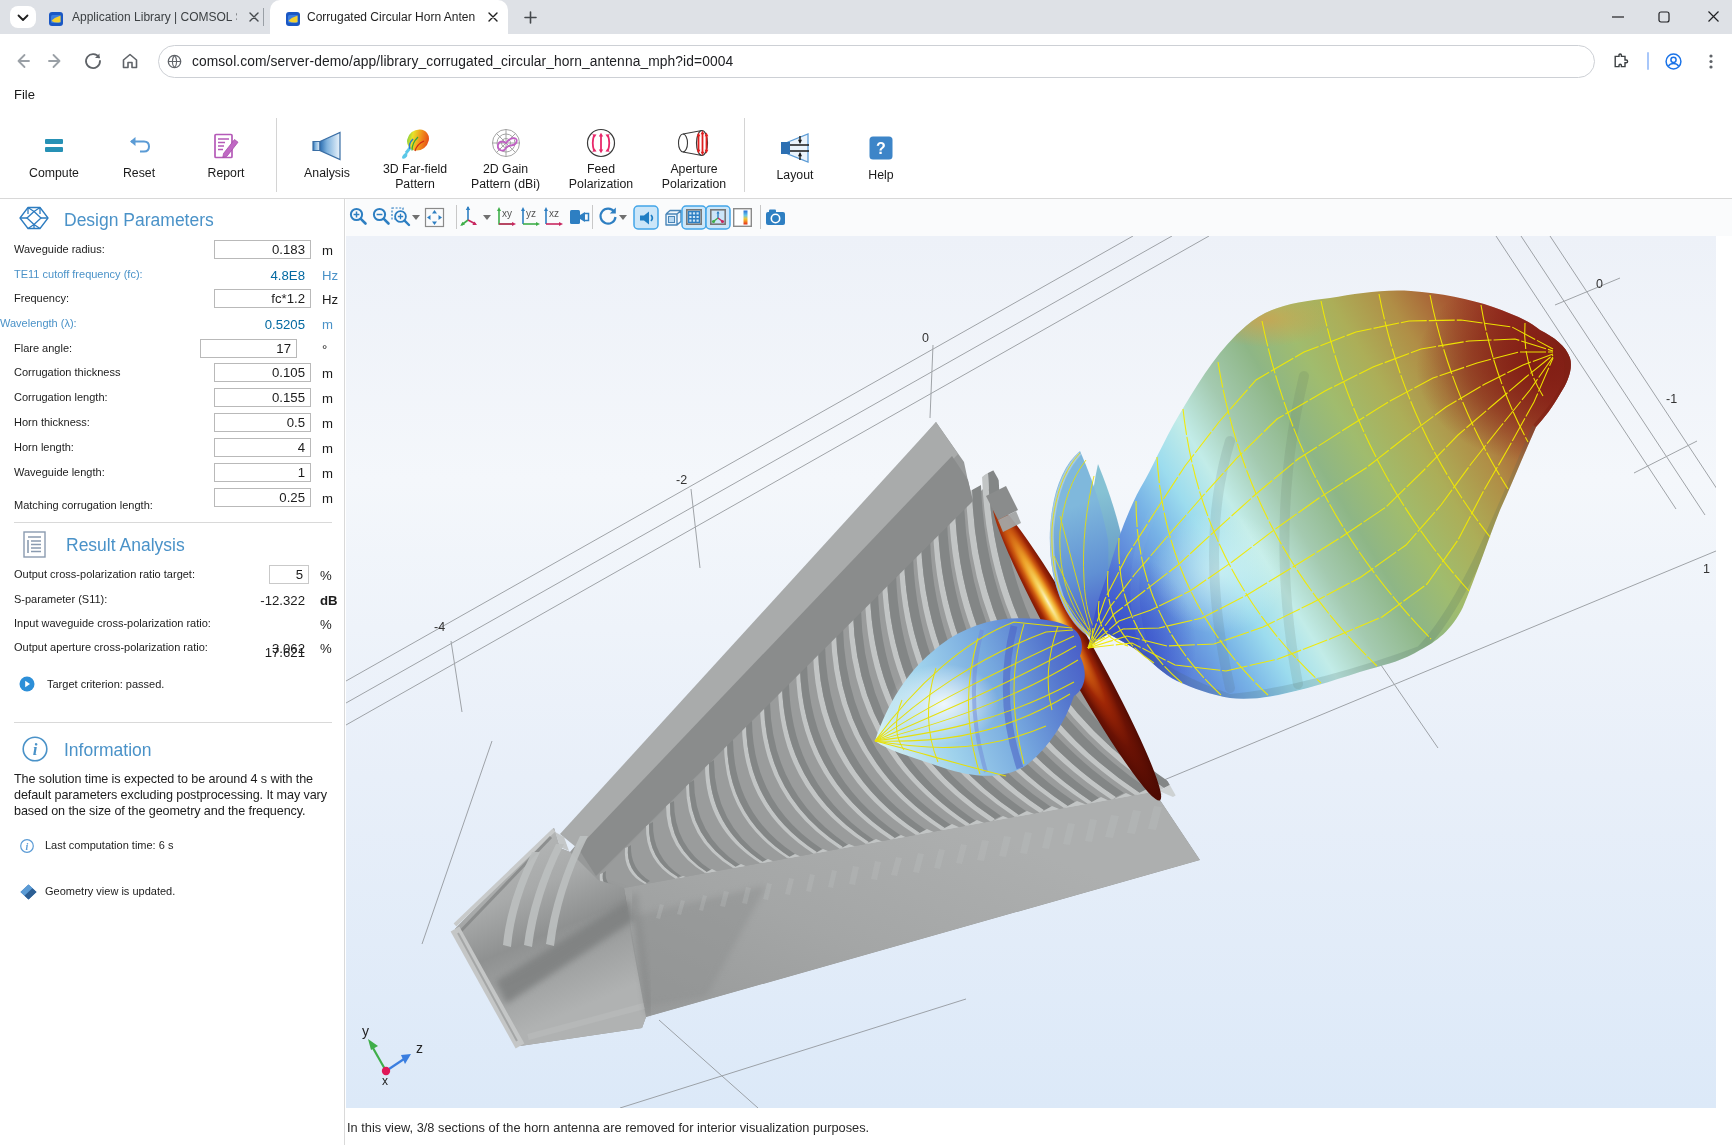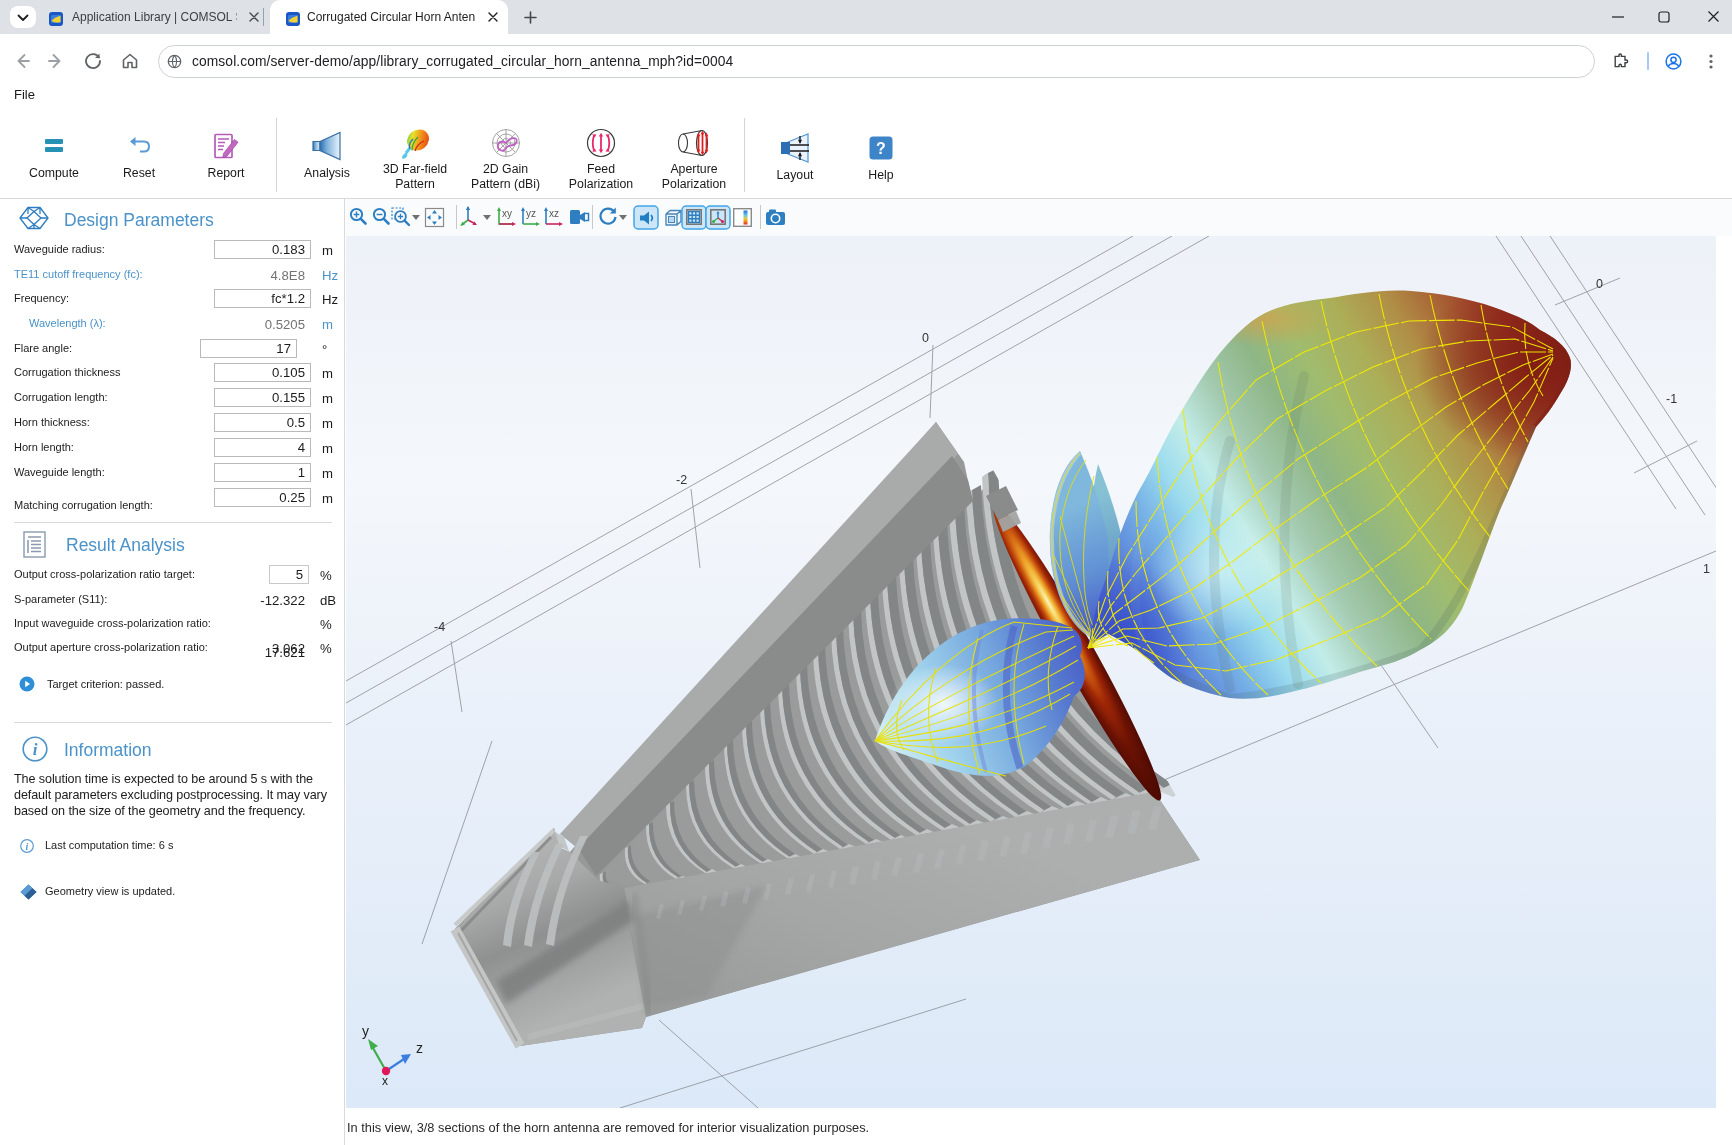--- a/index.html
+++ b/index.html
@@ -20,21 +20,21 @@
   .tbsep { position:absolute; top:118px; height:74px; width:1px; background:#d4d4d4; }
   .tbbtn { position:absolute; text-align:center; font-size:12.3px; color:#1a1a1a; }
   .tbbtn .ic { display:block; margin:0 auto 4px auto; }
   
   #lpanel { position:absolute; left:0; top:199px; width:345px; height:946px; background:#fff; border-right:1px solid #d9d9d9; }
   .phead { position:absolute; font-size:17.5px; color:#4a92c8; }
   .plabel { position:absolute; font-size:11px; color:#1c1c1c; white-space:nowrap; }
   .plabel.blue { color:#4a92c8; }
   .pinput { position:absolute; width:97px; height:19px; border:1px solid #b9b9b9; background:#fff; font-size:13.2px; color:#1c1c1c; text-align:right; padding-right:5px; line-height:17px; }
   .pval { position:absolute; font-size:13.2px; color:#1c1c1c; text-align:right; }
-  .pval.blue { color:#737373; }
+  .pval.blue { color:#0369a1; }
   .punit { position:absolute; font-size:13.2px; color:#1c1c1c; }
   .punit.blue { color:#4a92c8; }
   .psep { position:absolute; left:14px; width:318px; height:1px; background:#d9d9d9; }
   
   #gtb { position:absolute; left:346px; top:199px; width:1386px; height:37px; background:#fafbfc; }
   #canvas3d { position:absolute; left:346px; top:236px; width:1370px; height:872px; }
   #caption { position:absolute; left:347px; top:1120px; font-size:12.8px; color:#2a2a2a; }
 </style>
 </head>
 <body>
@@ -273,21 +273,21 @@
 
 <div class="plabel" style="left:14px; top:243px;">Waveguide radius:</div>
 <div class="pinput" style="left:214px; top:240px;">0.183</div>
 <div class="punit" style="left:322px; top:243px;">m</div>
 <div class="plabel blue" style="left:14px; top:268px;">TE11 cutoff frequency (fc):</div>
 <div class="pval blue" style="left:205px; top:268px; width:100px;">4.8E8</div>
 <div class="punit blue" style="left:322px; top:268px;">Hz</div>
 <div class="plabel" style="left:14px; top:292px;">Frequency:</div>
 <div class="pinput" style="left:214px; top:289px;">fc*1.2</div>
 <div class="punit" style="left:322px; top:292px;">Hz</div>
-<div class="plabel blue" style="left:29px; top:317px;">Wavelength (λ):</div>
+<div class="plabel blue" style="left:0; top:317px;">Wavelength (λ):</div>
 <div class="pval blue" style="left:205px; top:317px; width:100px;">0.5205</div>
 <div class="punit blue" style="left:322px; top:317px;">m</div>
 <div class="plabel" style="left:14px; top:342px;">Flare angle:</div>
 <div class="pinput" style="left:200px; top:339px;">17</div>
 <div class="punit" style="left:322px; top:342px;">°</div>
 <div class="plabel" style="left:14px; top:366px;">Corrugation thickness</div>
 <div class="pinput" style="left:214px; top:363px;">0.105</div>
 <div class="punit" style="left:322px; top:366px;">m</div>
 <div class="plabel" style="left:14px; top:391px;">Corrugation length:</div>
 <div class="pinput" style="left:214px; top:388px;">0.155</div>
@@ -310,40 +310,40 @@
     <rect x="1" y="1" width="21" height="25" fill="#fff" stroke="#8a9bb0" stroke-width="1.4"></rect>
     <path d="M5 6 L18 6 M8 10 L18 10 M8 13.5 L18 13.5 M8 17 L18 17 M8 20.5 L18 20.5" stroke="#8a9bb0" stroke-width="1.3"></path>
     <path d="M5 9 L5 22" stroke="#8a9bb0" stroke-width="1.6"></path>
   </svg>
 <div class="phead" style="left:66px; top:535px;">Result Analysis</div>
 <div class="plabel" style="left:14px; top:568px;">Output cross-polarization ratio target:</div>
 <div class="pinput" style="left:269px; top:565px; width:40px; border-color:#c9c9c9;">5</div>
 <div class="punit" style="left:320px; top:568px;">%</div>
 <div class="plabel" style="left:14px; top:593px;">S-parameter (S11):</div>
 <div class="pval" style="left:205px; top:593px; width:100px;">-12.322</div>
-<div class="punit" style="left:320px; top:593px;">dB</div>
+<div class="punit" style="left:320px; top:593px;font-weight:bold;">dB</div>
 <div class="plabel" style="left:14px; top:617px;">Input waveguide cross-polarization ratio:</div>
 <div class="pval" style="left:205px; top:617px; width:100px;margin-top:28px;">17.621</div>
 <div class="punit" style="left:320px; top:617px;">%</div>
 <div class="plabel" style="left:14px; top:641px;">Output aperture cross-polarization ratio:</div>
 <div class="pval" style="left:205px; top:641px; width:100px;">3.062</div>
 <div class="punit" style="left:320px; top:641px;">%</div>
 <svg class="abs" style="left:19px; top:676px;" width="16" height="16" viewBox="0 0 16 16">
     <circle cx="8" cy="8" r="7.5" fill="#2d8fd8"></circle>
     <path d="M6.2 4.8 L11 8 L6.2 11.2 Z" fill="#fff"></path>
   </svg>
 <div class="plabel" style="left:47px; top:678px;">Target criterion: passed.</div>
 <div class="psep" style="top:722px;"></div>
 
 <svg class="abs" style="left:22px; top:736px;" width="26" height="26" viewBox="0 0 26 26">
     <circle cx="13" cy="13" r="11.8" fill="none" stroke="#4a92c8" stroke-width="1.6"></circle>
     <text x="13" y="19" text-anchor="middle" font-family="Liberation Serif" font-style="italic" font-size="17" font-weight="bold" fill="#4a92c8">i</text>
   </svg>
 <div class="phead" style="left:64px; top:740px;">Information</div>
-<div class="plabel" style="left:14px; top:772px; font-size:12.6px; letter-spacing:-0.1px;">The solution time is expected to be around 5 s with the</div>
+<div class="plabel" style="left:14px; top:772px; font-size:12.6px; letter-spacing:-0.1px;">The solution time is expected to be around 4 s with the</div>
 <div class="plabel" style="left:14px; top:788px; font-size:12.6px; letter-spacing:-0.1px;">default parameters excluding postprocessing. It may vary</div>
 <div class="plabel" style="left:14px; top:804px; font-size:12.6px; letter-spacing:-0.1px;">based on the size of the geometry and the frequency.</div>
 <svg class="abs" style="left:20px; top:839px;" width="14" height="14" viewBox="0 0 14 14">
     <circle cx="7" cy="7" r="6.3" fill="none" stroke="#5b9bd5" stroke-width="1.2"></circle>
     <text x="7" y="10.6" text-anchor="middle" font-family="Liberation Serif" font-style="italic" font-size="10" font-weight="bold" fill="#5b9bd5">i</text>
   </svg>
 <div class="plabel" style="left:45px; top:839px;">Last computation time: 6 s</div>
 <svg class="abs" style="left:20px; top:884px;" width="17" height="16" viewBox="0 0 17 16">
     <path d="M8.5 0.5 L16.5 8 L8.5 15.5 L0.5 8 Z" fill="#3a7ab8"></path>
     <path d="M8.5 0.5 L12.5 4.2 L4.5 11.8 L0.5 8 Z" fill="#5b9bd5"></path>

